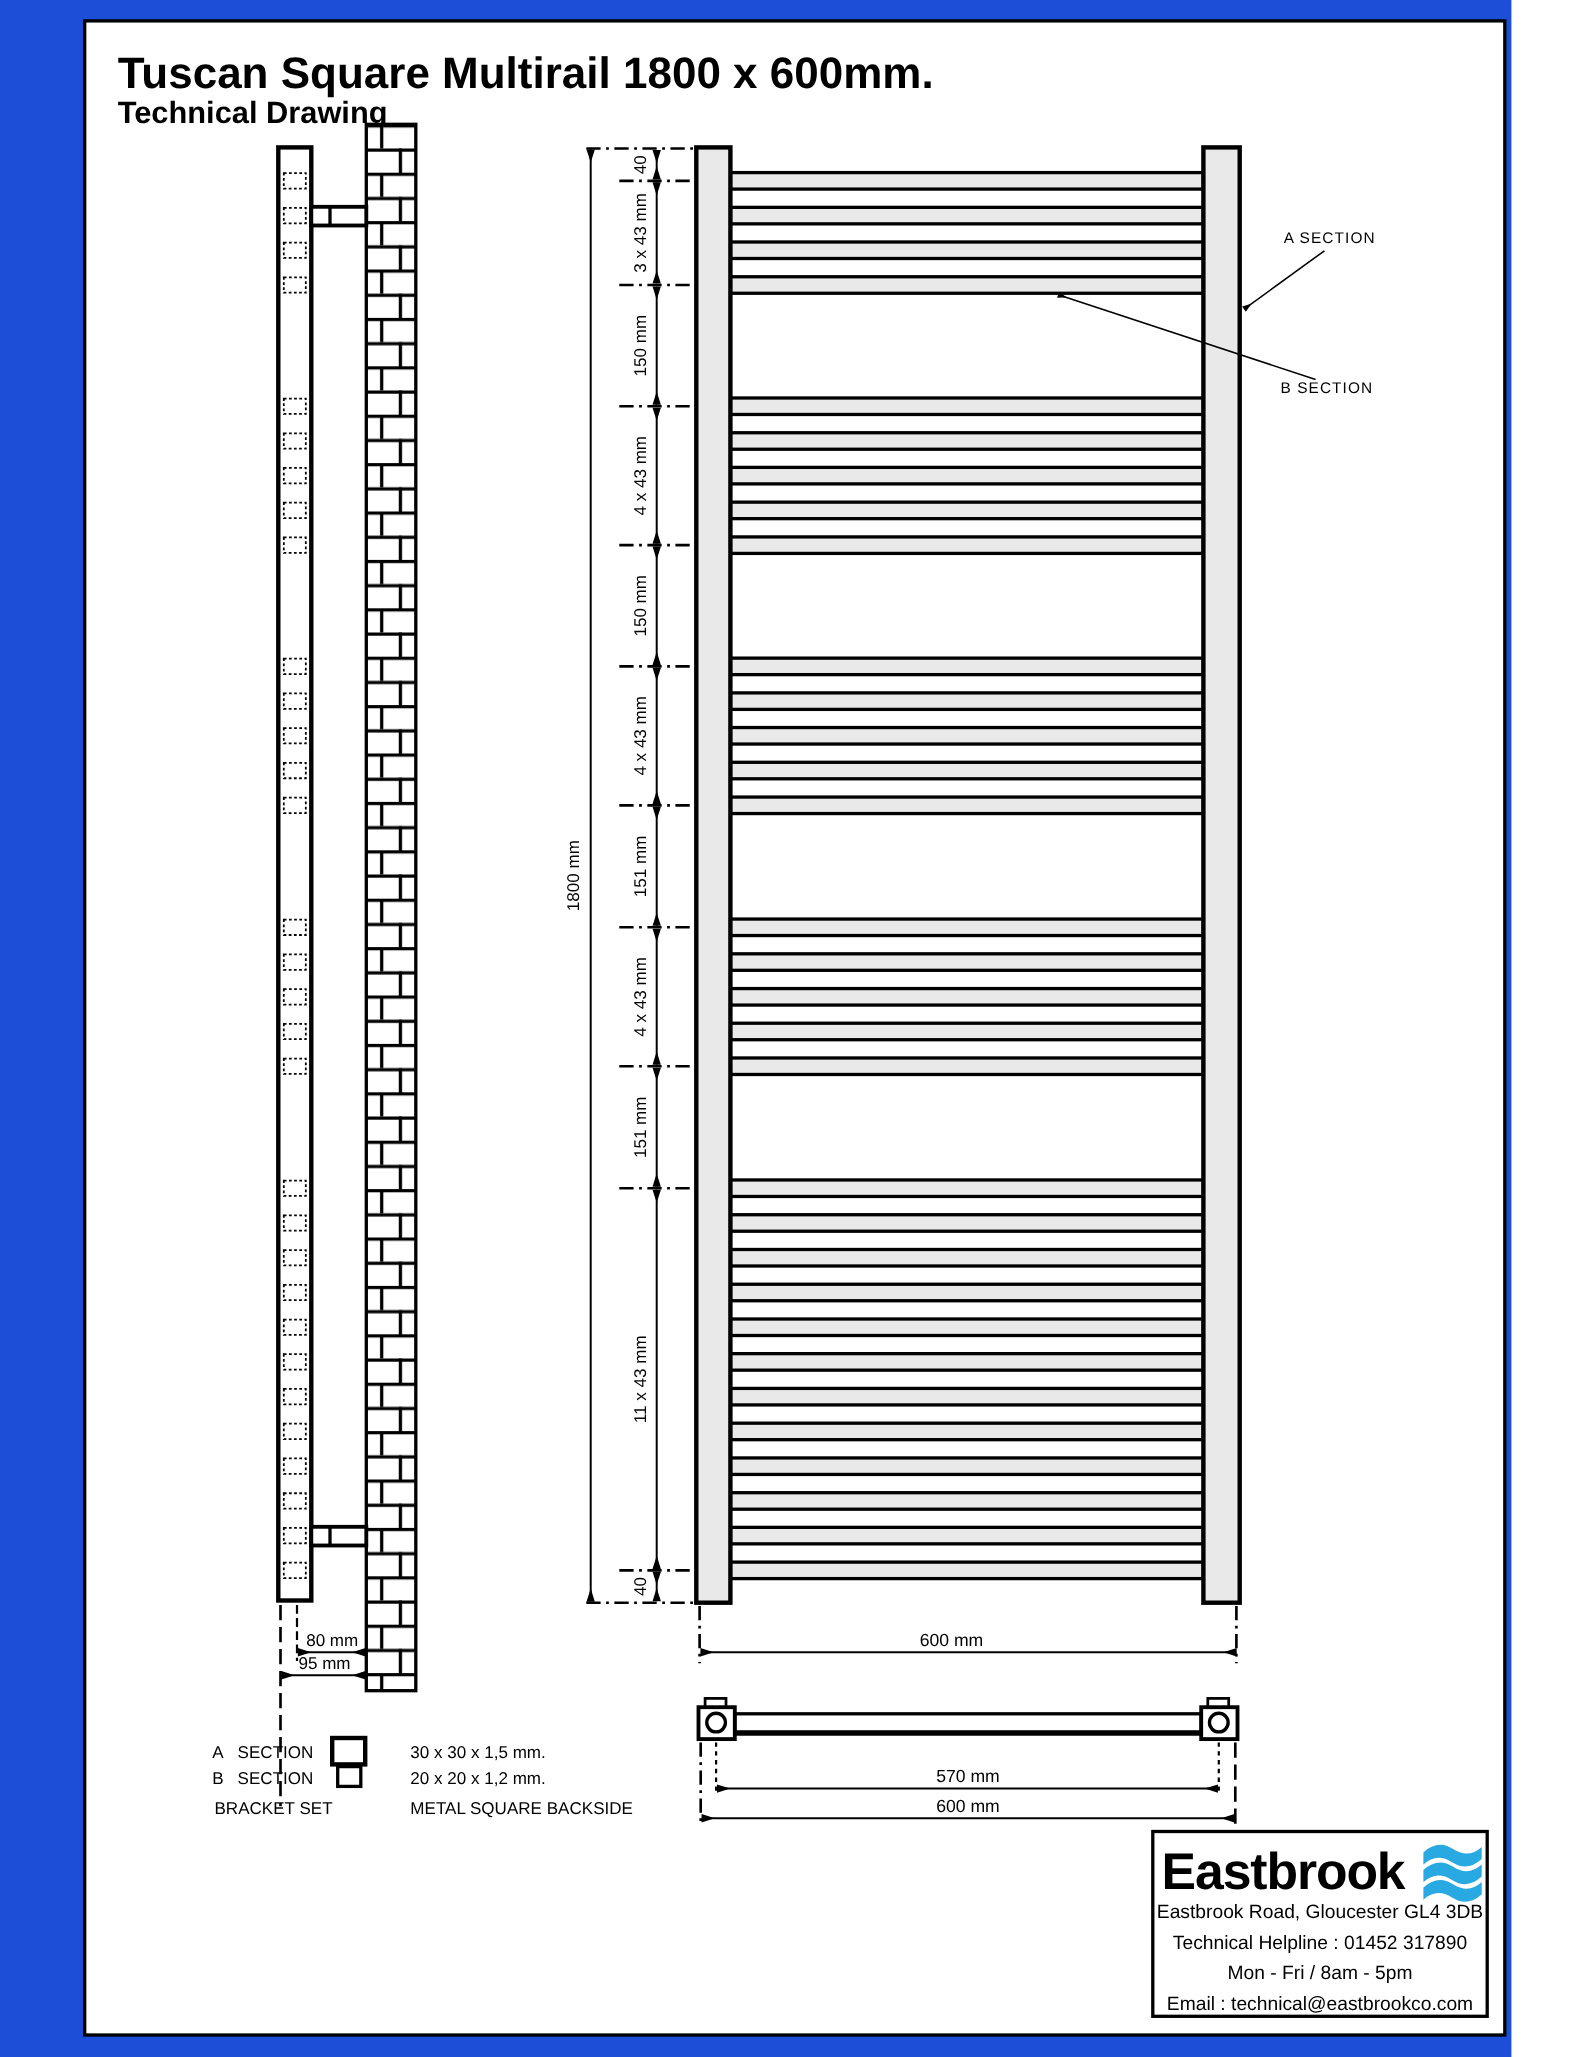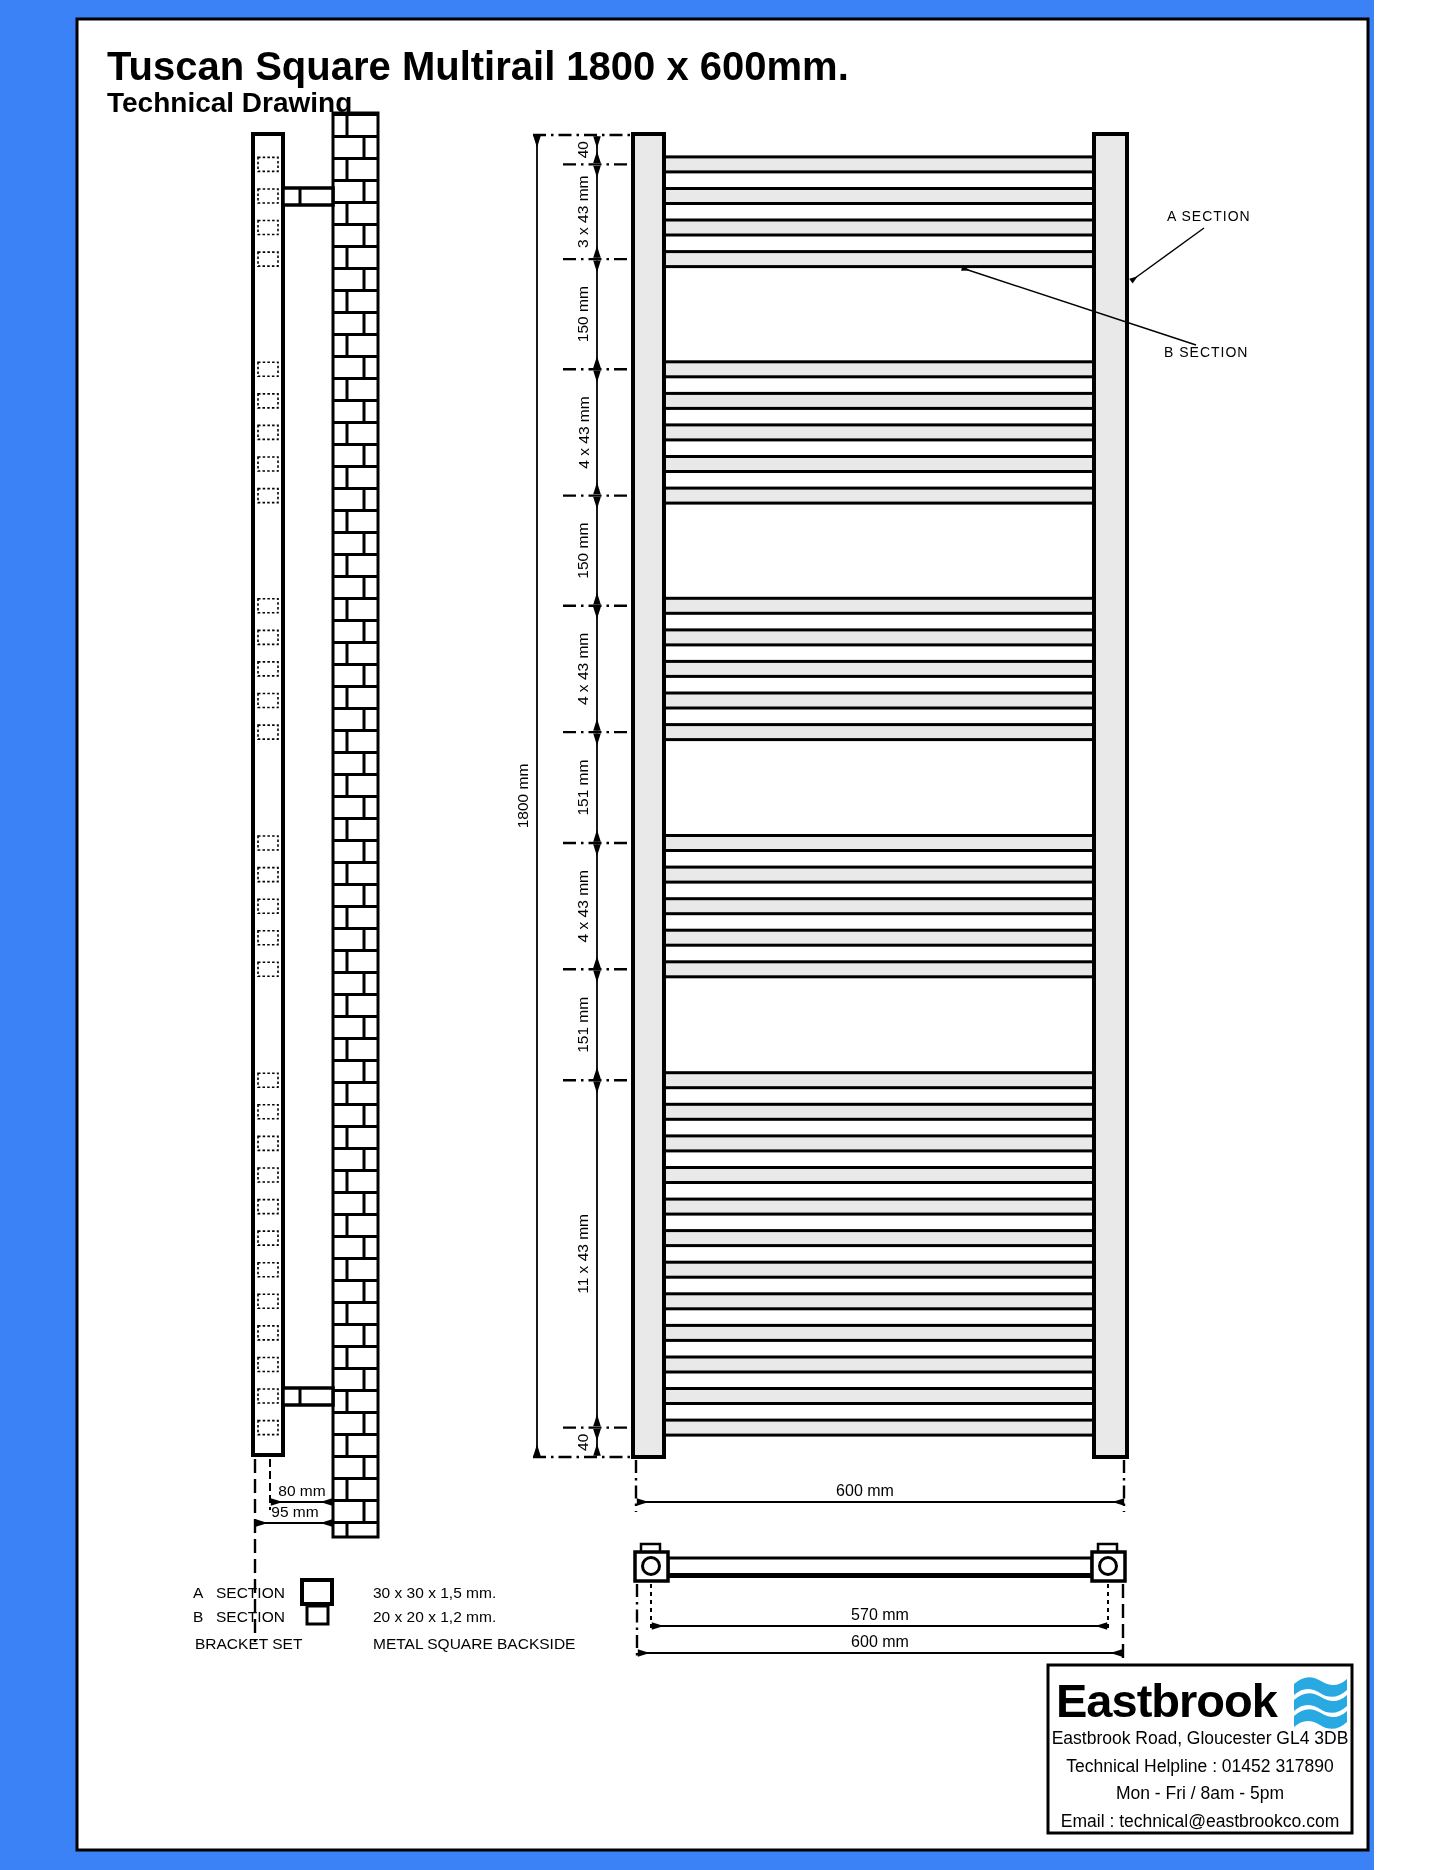--- a/index.html
+++ b/index.html
@@ -1,16 +1,16 @@
 <!DOCTYPE html>
 <html><head>
 <meta charset="utf-8">
 <style>
   html,body{margin:0;padding:0;background:#fff;}
-  .stage{position:relative;width:1374px;height:1870px;background:#3b82f6;overflow:hidden;}
+  .stage{position:relative;width:1374px;height:1870px;background:#1d4ed8;overflow:hidden;}
   svg{display:block;}
   text{font-family:"Liberation Sans",sans-serif;fill:#000;}
   .title{font-size:40px;font-weight:700;}
   .subtitle{font-size:28px;font-weight:700;}
   .dim{font-size:15.5px;}
   .dimb{font-size:16px;}
   .callout{font-size:14px;letter-spacing:1px;}
   .legendtx{font-size:15.5px;}
   .brand{font-size:47px;font-weight:700;letter-spacing:-1px;}
   .info{font-size:17.5px;}

